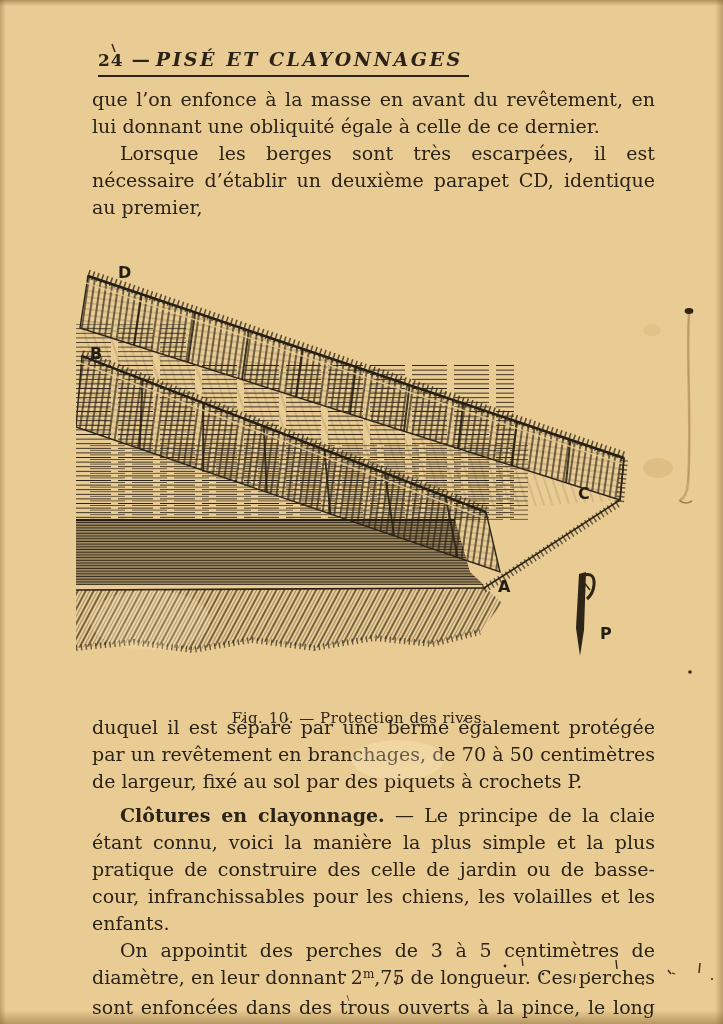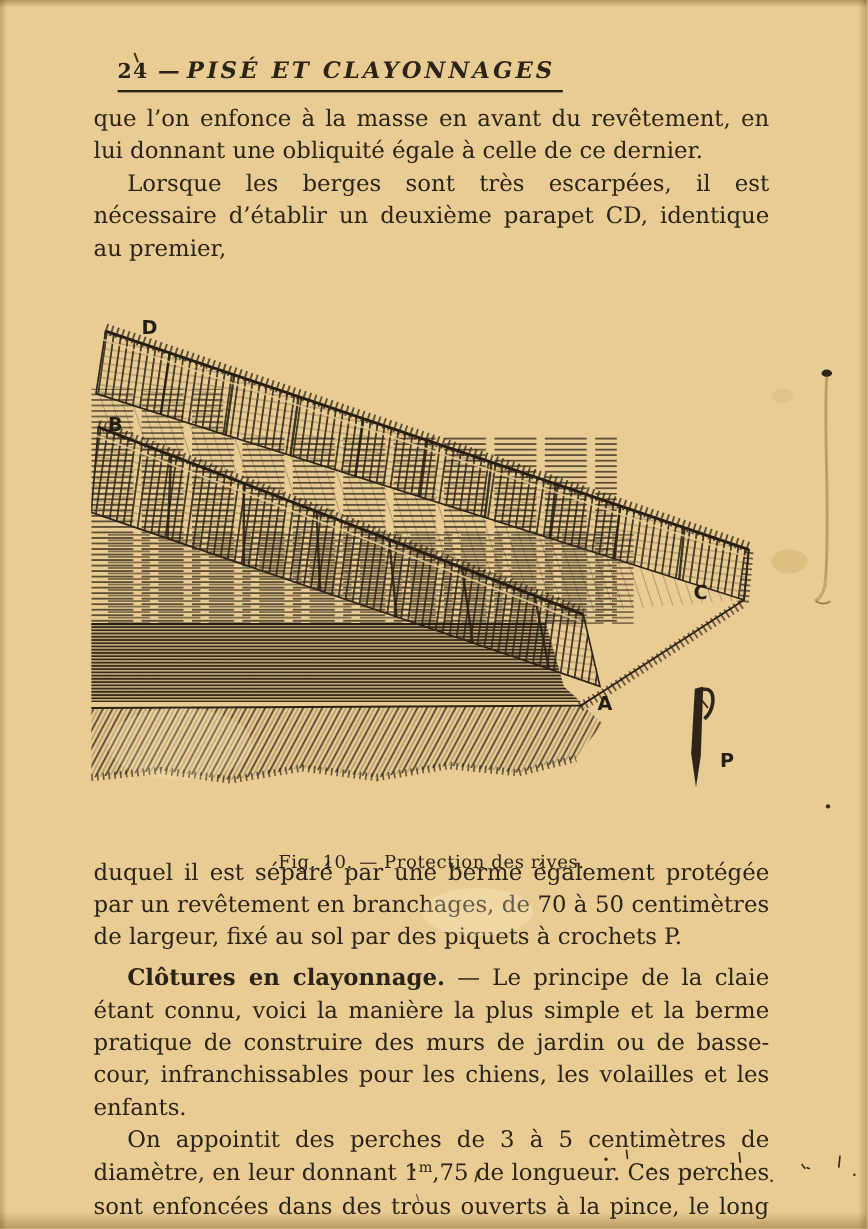--- a/index.html
+++ b/index.html
@@ -29,21 +29,21 @@
     display: inline-block;
     border-bottom: 2.5px solid #2b2318;
     padding: 0 6px 5px 0;
     white-space: nowrap;
     margin-left: 12px;
   }
   #header .pagenum { font-size: 17px; font-weight: bold; letter-spacing: 1px; }
   #header .dash    { font-size: 18px; font-weight: bold; padding: 0 6px 0 8px; }
   #header .title   { font-size: 19px; font-weight: bold; font-style: italic; letter-spacing: 2.5px; }
 
-  .textcol { position: absolute; left: 78px; width: 563px; }
+  .textcol { position: absolute; left: 92px; width: 563px; }
   #text-top    { top: 86px; }
   #text-bottom { top: 714px; }
   .para {
     margin: 0; font-size: 19px; line-height: 27px;
     text-align: justify; text-justify: inter-word;
   }
   .indent { text-indent: 28px; }
   .leadin { font-weight: bold; margin-top: 43px; }
   .gap { margin-top: 7px; }
   .sup { font-size: 12px; position: relative; top: -6px; }
@@ -147,22 +147,22 @@
     <text x="422" y="330">A</text>
     <text x="524" y="377">P</text>
   </g>
 </svg>
 </div>
 
 <div id="fig-caption">Fig. 10. — Protection des rives.</div>
 
 <div id="text-bottom" class="textcol">
   <p class="para">duquel il est séparé par une berme également protégée par un revêtement en branchages, de 70 à 50 centimètres de largeur, fixé au sol par des piquets à crochets P.</p>
-  <p class="para indent gap"><span class="leadin">Clôtures en clayonnage.</span><span> — </span><span>Le principe de la claie étant connu, voici la manière la plus simple et la berme pratique de construire des murs de jardin ou de basse-cour, infranchissables pour les chiens, les volailles et les enfants.</span></p>
-  <p class="para indent"><span>On appointit des perches de 3 à 5 centimètres de diamètre, en leur donnant 1</span><span class="sup">m</span><span>,75 de longueur. Ces perches sont enfoncées dans des trous ouverts à la pince, le long d’un cordeau</span></p>
+  <p class="para indent gap"><span class="leadin">Clôtures en clayonnage.</span><span> — </span><span>Le principe de la claie étant connu, voici la manière la plus simple et la plus pratique de construire des celle de jardin ou de basse-cour, infranchissables pour les chiens, les volailles et les enfants.</span></p>
+  <p class="para indent"><span>On appointit des perches de 3 à 5 centimètres de diamètre, en leur donnant 2</span><span class="sup">m</span><span>,75 de longueur. Ces perches sont enfoncées dans des trous ouverts à la pince, le long d’un cordeau</span></p>
 </div>
 
 <div id="fiber">
   <svg width="22" height="215" viewBox="0 0 22 215">
     <path d="M11,10 C8,55 14,120 10,180 q-1,14 -9,18" fill="none" stroke="#c9a770" stroke-width="2.6"></path>
     <path d="M11,10 C8,55 14,120 10,180" fill="none" stroke="#b08c54" stroke-width="0.9" opacity="0.7"></path>
     <ellipse cx="11" cy="8" rx="4.4" ry="3" fill="#2f2514"></ellipse>
     <path d="M2,198 q6,4 12,0" fill="none" stroke="#8a6a3a" stroke-width="1.6" opacity="0.8"></path>
   </svg>
 </div>

